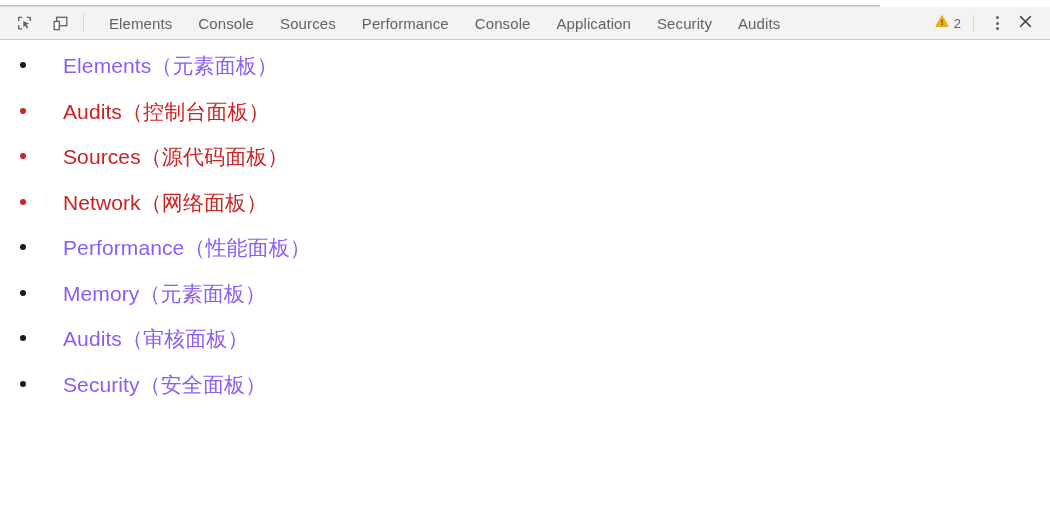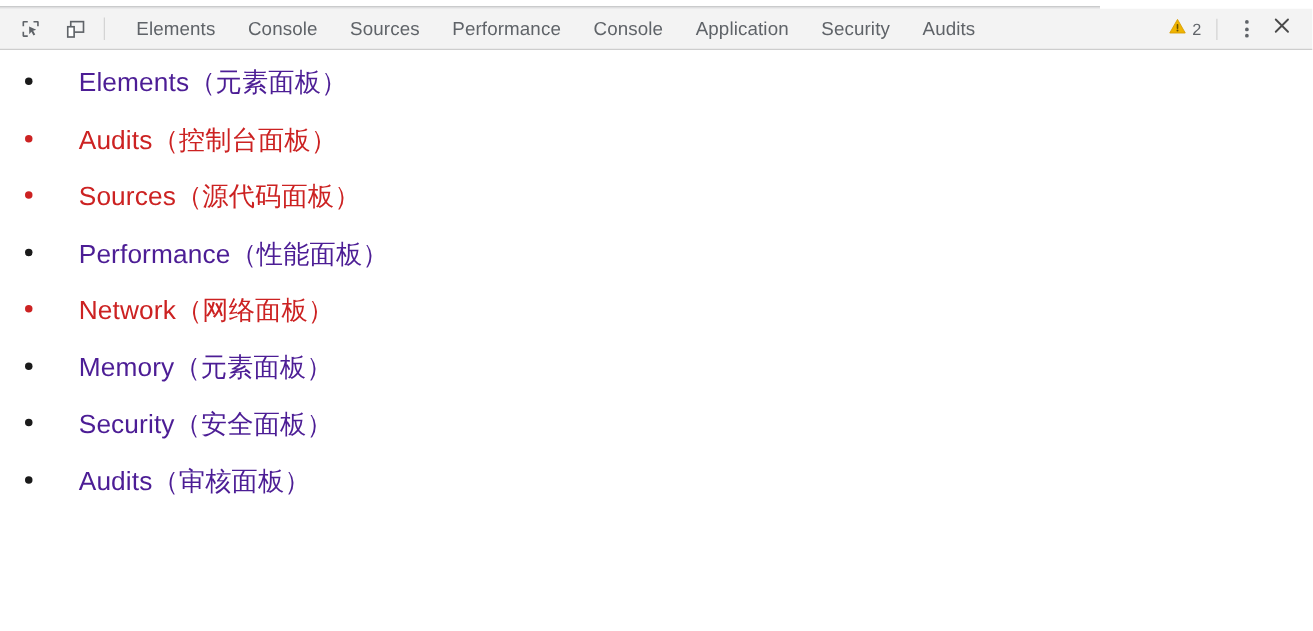--- a/index.html
+++ b/index.html
@@ -173,21 +173,21 @@
     border-radius: 50%;
     background: #1a1a1a;
     position: relative;
     top: -5px;
   }
   .panel-item.red .bullet { background: #cc2222; }
 
   .panel-label {
     margin-left: 37px;
     font-size: 21px;
-    color: #4c1d95;
+    color: #8b5cf6;
     white-space: nowrap;
     letter-spacing: 0.1px;
   }
   .panel-item.red .panel-label { color: #cc2222; }
 </style>
 </head>
 <body>
 
 <div class="top-rule"></div>
 <div class="top-rule-2"></div>
@@ -280,33 +280,33 @@
       <span class="panel-label">Elements（元素面板）</span>
     </li>
   <li class="panel-item red">
       <span class="bullet"></span>
       <span class="panel-label">Audits（控制台面板）</span>
     </li>
   <li class="panel-item red">
       <span class="bullet"></span>
       <span class="panel-label">Sources（源代码面板）</span>
     </li>
+  <li class="panel-item red">
+      <span class="bullet"></span>
+      <span class="panel-label">Network（网络面板）</span>
+    </li>
   <li class="panel-item">
       <span class="bullet"></span>
       <span class="panel-label">Performance（性能面板）</span>
     </li>
-  <li class="panel-item red">
-      <span class="bullet"></span>
-      <span class="panel-label">Network（网络面板）</span>
-    </li>
   <li class="panel-item">
       <span class="bullet"></span>
       <span class="panel-label">Memory（元素面板）</span>
     </li>
   <li class="panel-item">
       <span class="bullet"></span>
+      <span class="panel-label">Audits（审核面板）</span>
+    </li>
+  <li class="panel-item">
+      <span class="bullet"></span>
       <span class="panel-label">Security（安全面板）</span>
     </li>
-  <li class="panel-item">
-      <span class="bullet"></span>
-      <span class="panel-label">Audits（审核面板）</span>
-    </li>
 </ul>
 
 </body></html>

